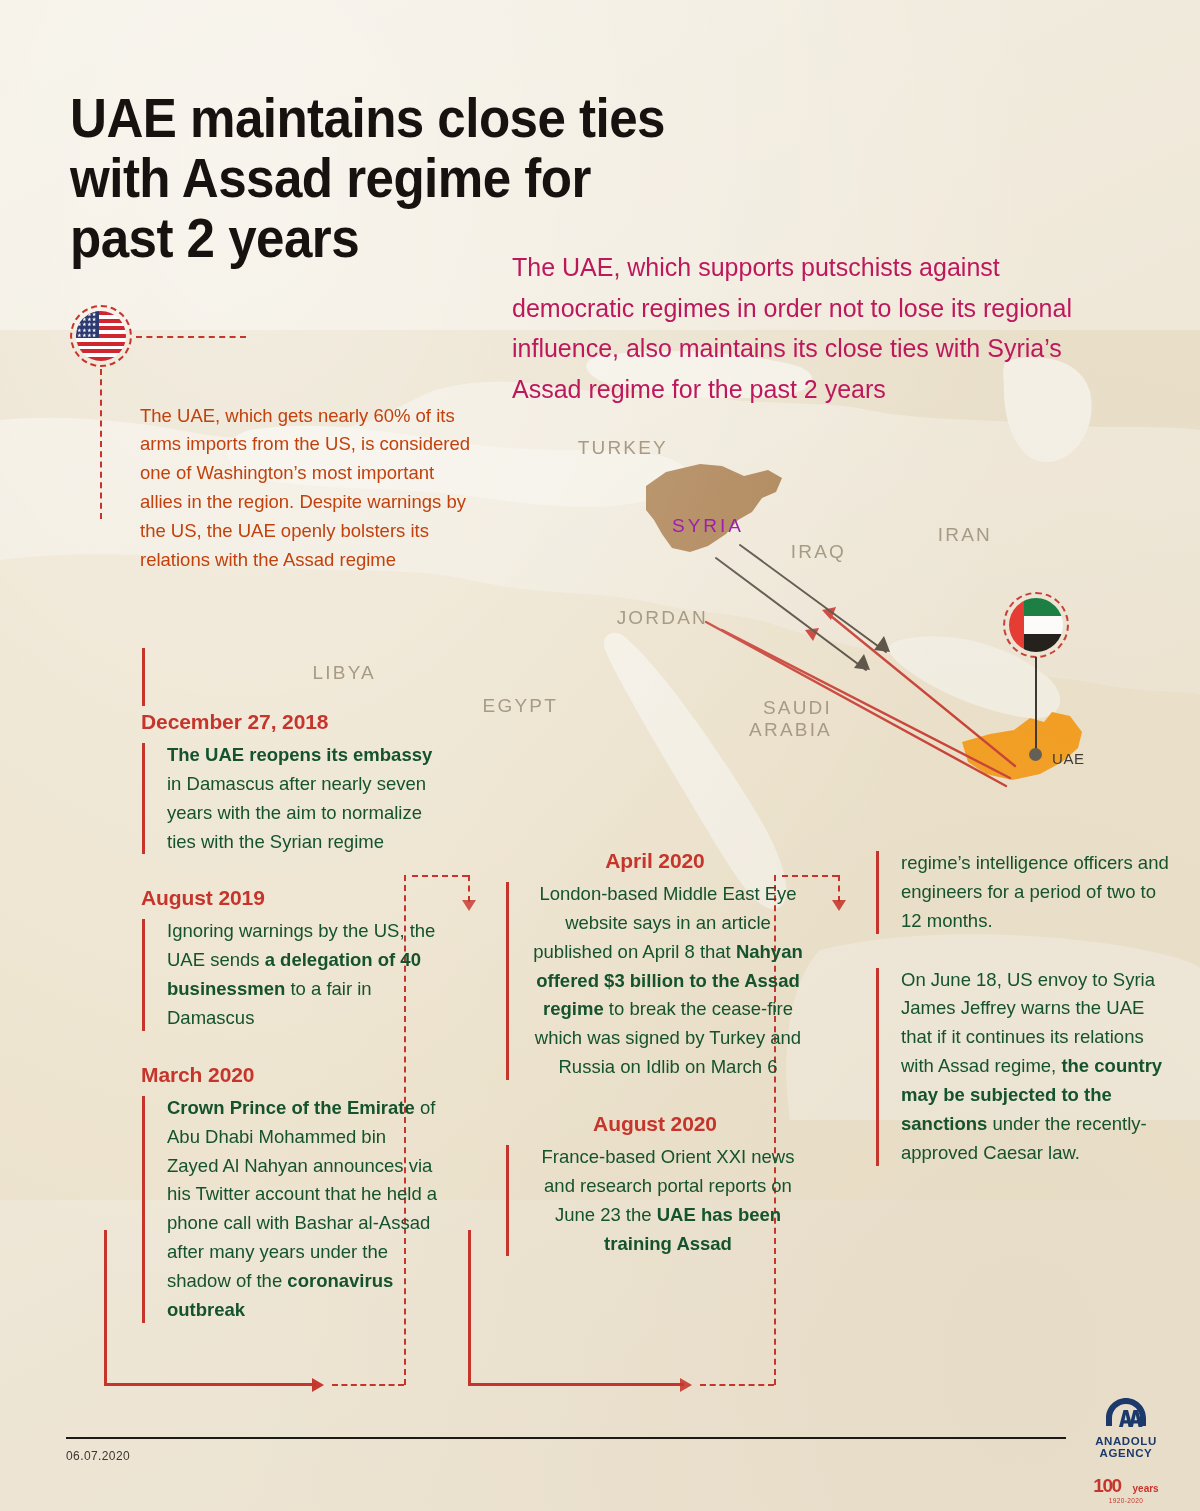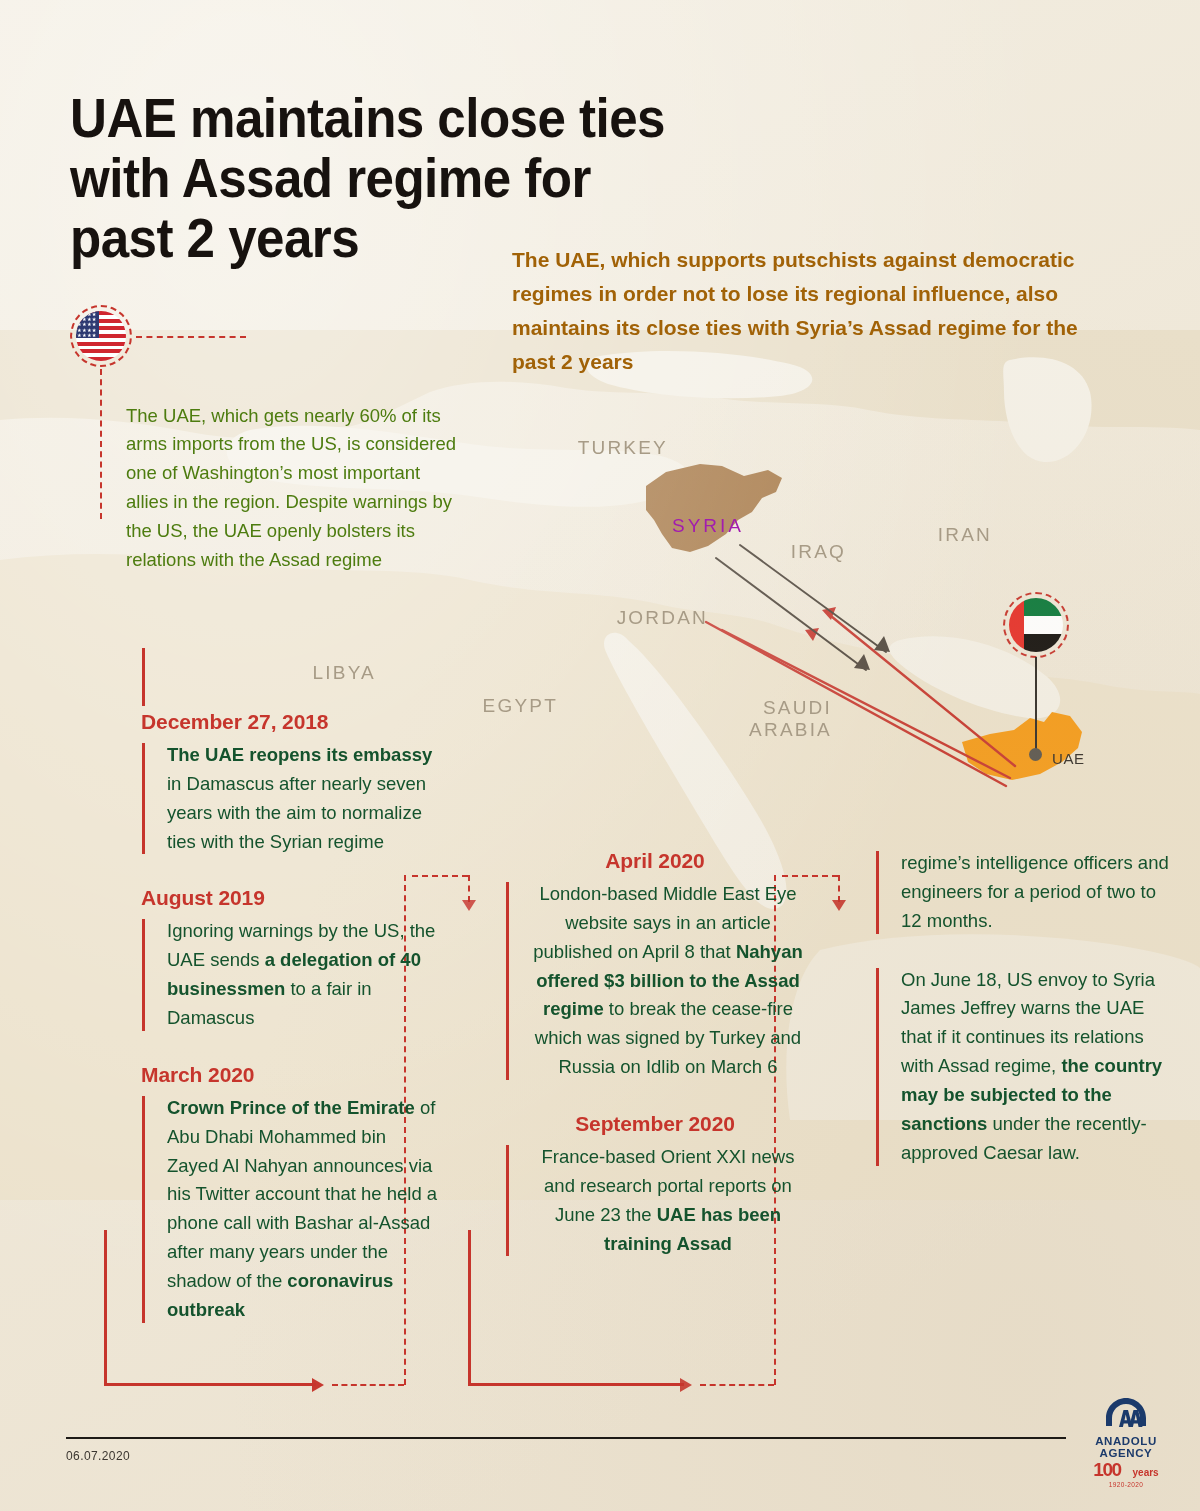--- a/index.html
+++ b/index.html
@@ -48,24 +48,24 @@
     transform-origin: left top;
   }
   #headline div { white-space: nowrap; }
 
   #subtitle {
     position: absolute;
     left: 512px;
     top: 222px;
     width: 580px;
     z-index: 5;
-    font-size: 21px;
+    font-size: 25px;
     line-height: 1.62;
-    font-weight: bold;
-    color: #a16207;
+    font-weight: normal;
+    color: #be185d;
   }
 
   
   #us-callout { position: absolute; left: 70px; top: 305px; z-index: 6; }
   .flag-badge {
     position: absolute;
     width: 62px; height: 62px;
     border-radius: 50%;
     border: 2px dashed #c6352c;
     padding: 4px;
@@ -99,25 +99,25 @@
     width: 110px; height: 0;
     border-top: 2px dashed #c6352c;
   }
   #us-flag-connector-v {
     position: absolute; left: 30px; top: 64px;
     width: 0; height: 150px;
     border-left: 2px dashed #c6352c;
   }
   #us-text {
     position: absolute;
-    left: 56px; top: 78px;
+    left: 70px; top: 78px;
     width: 340px;
     font-size: 18.5px;
     line-height: 1.56;
-    color: #4d7c0f;
+    color: #c2410c;
   }
 
   
   #uae-badge { left: 1003px; top: 592px; width: 66px; height: 66px; }
   #uae-flag-inner { display: flex; }
   #uae-red { width: 27%; background: #e6312a; }
   #uae-bars { flex: 1; display: flex; flex-direction: column; }
   #uae-green { flex: 1; background: #0d7a3c; }
   #uae-white { flex: 1; background: #ffffff; }
   #uae-black { flex: 1; background: #15120f; }
@@ -234,21 +234,21 @@
   #brand { position: absolute; left: 1072px; top: 1396px; width: 108px; text-align: center; z-index: 6; }
   #brand-mark { display:block; margin: 0 auto; }
   #brand-name {
     font-size: 11.5px;
     font-weight: bold;
     color: #1b3a6b;
     letter-spacing: .6px;
     margin-top: 1px;
     font-family: "Liberation Sans Narrow", "Liberation Sans", sans-serif;
   }
-  #brand-years-wrap { margin-top: 0; display:flex; align-items:baseline; justify-content:center; gap:12px; }
+  #brand-years-wrap { margin-top: 16px; display:flex; align-items:baseline; justify-content:center; gap:12px; }
   #brand-100 { font-size: 19px; font-weight: bold; color: #c6352c; letter-spacing: -1.5px; font-family:"Liberation Sans Narrow","Liberation Sans",sans-serif; }
   #brand-years { font-size: 10px; font-weight: bold; color: #c6352c; }
   #brand-span { font-size: 6.5px; color: #c6352c; letter-spacing: .4px; margin-top: 0px; }
 </style>
 </head>
 <body>
 
 <svg id="map-layer" viewBox="0 0 1200 1511" preserveAspectRatio="none" aria-hidden="true">
   <defs>
     <linearGradient id="seaGrad" x1="0" y1="0" x2="0.4" y2="1">
@@ -379,21 +379,21 @@
       <div class="entry-body"><b>Crown Prince of the Emirate</b><span> of Abu Dhabi Mohammed bin Zayed Al Nahyan announces via his Twitter account that he held a phone call with Bashar al-Assad after many years under the shadow of the </span><b>coronavirus outbreak</b></div>
     </div>
   </div>
 <div class="col" id="col-2">
     <div class="entry">
       <div class="entry-date">April 2020</div>
       <div class="entry-body"><span>London-based Middle East Eye website says in an article published on April 8 that </span><b>Nahyan offered $3 billion to the Assad regime</b><span> to break the cease-fire which was signed by Turkey and Russia on Idlib on March 6</span></div>
     </div>
     <div class="gap"></div>
     <div class="entry">
-      <div class="entry-date">September 2020</div>
+      <div class="entry-date">August 2020</div>
       <div class="entry-body"><span>France-based Orient XXI news and research portal reports on June 23 the </span><b>UAE has been training Assad</b></div>
     </div>
   </div>
 <div class="col" id="col-3">
     <div class="entry">
       <div class="entry-body"><span>regime’s intelligence officers and engineers for a period of two to 12 months.</span></div>
     </div>
     <div class="gap"></div>
     <div class="entry">
       <div class="entry-body"><span>On June 18, US envoy to Syria James Jeffrey warns the UAE that if it continues its relations with Assad regime, </span><b>the country may be subjected to the sanctions</b><span> under the recently-approved Caesar law.</span></div>

